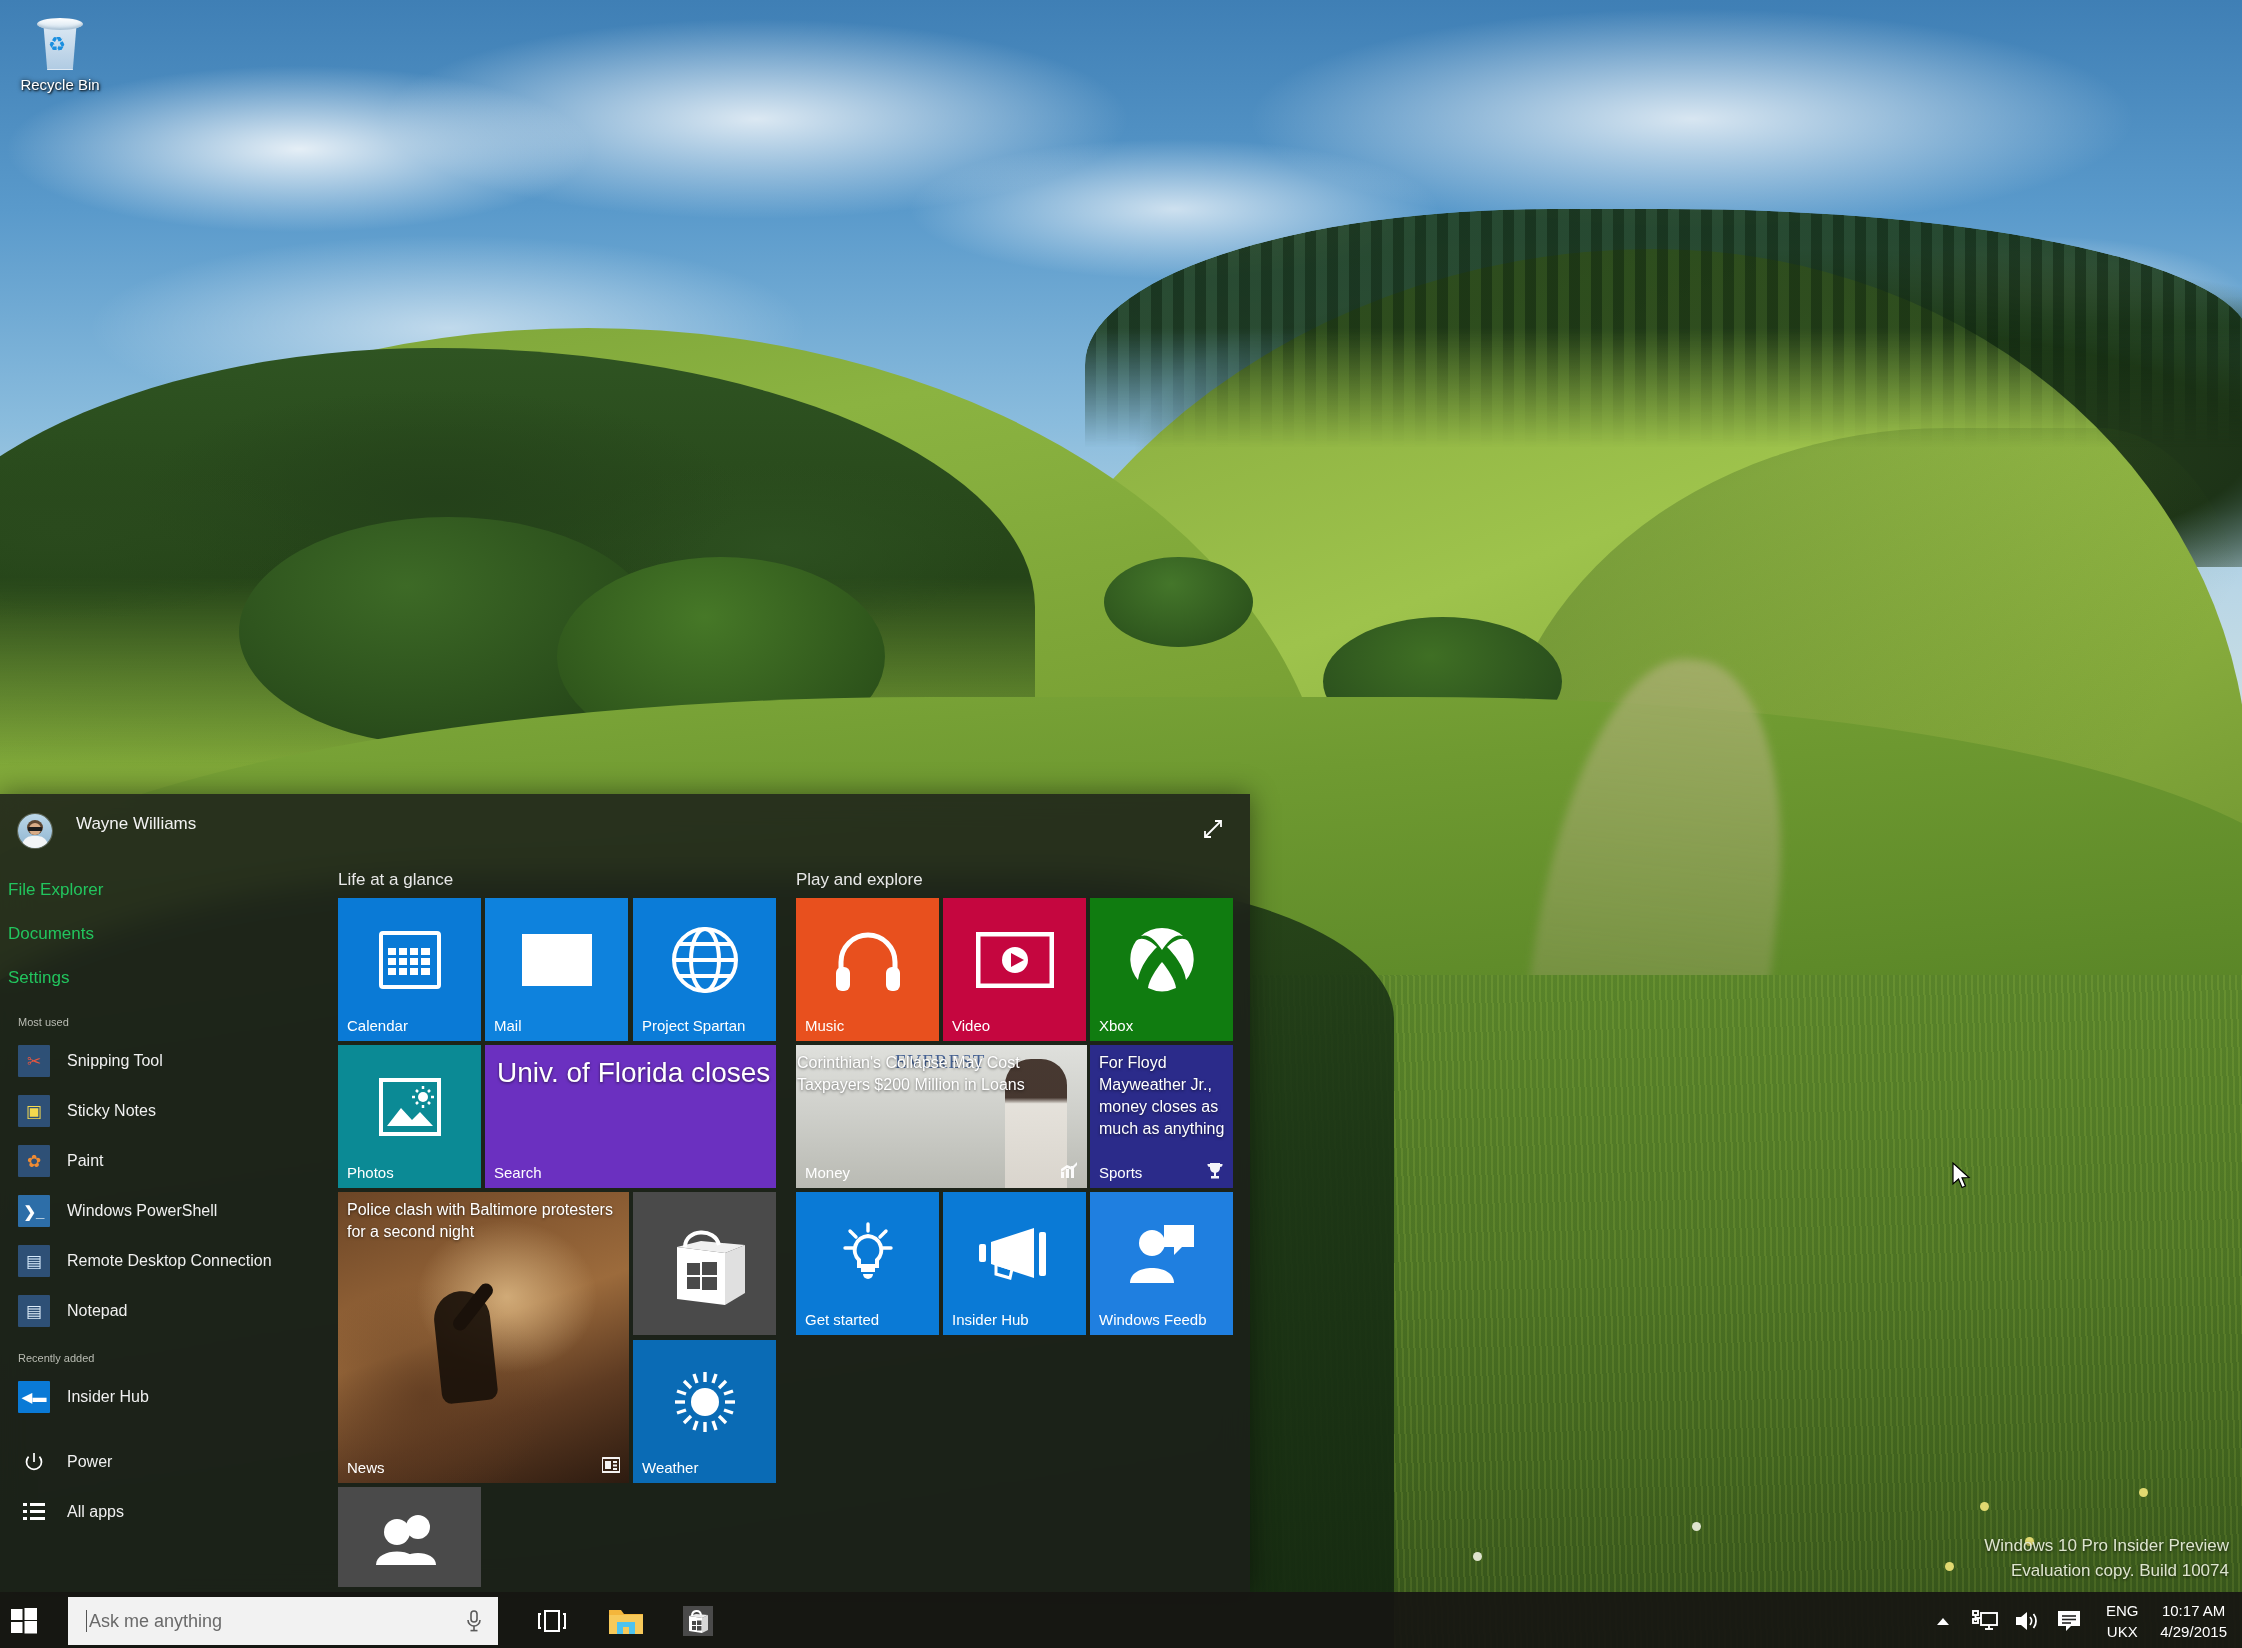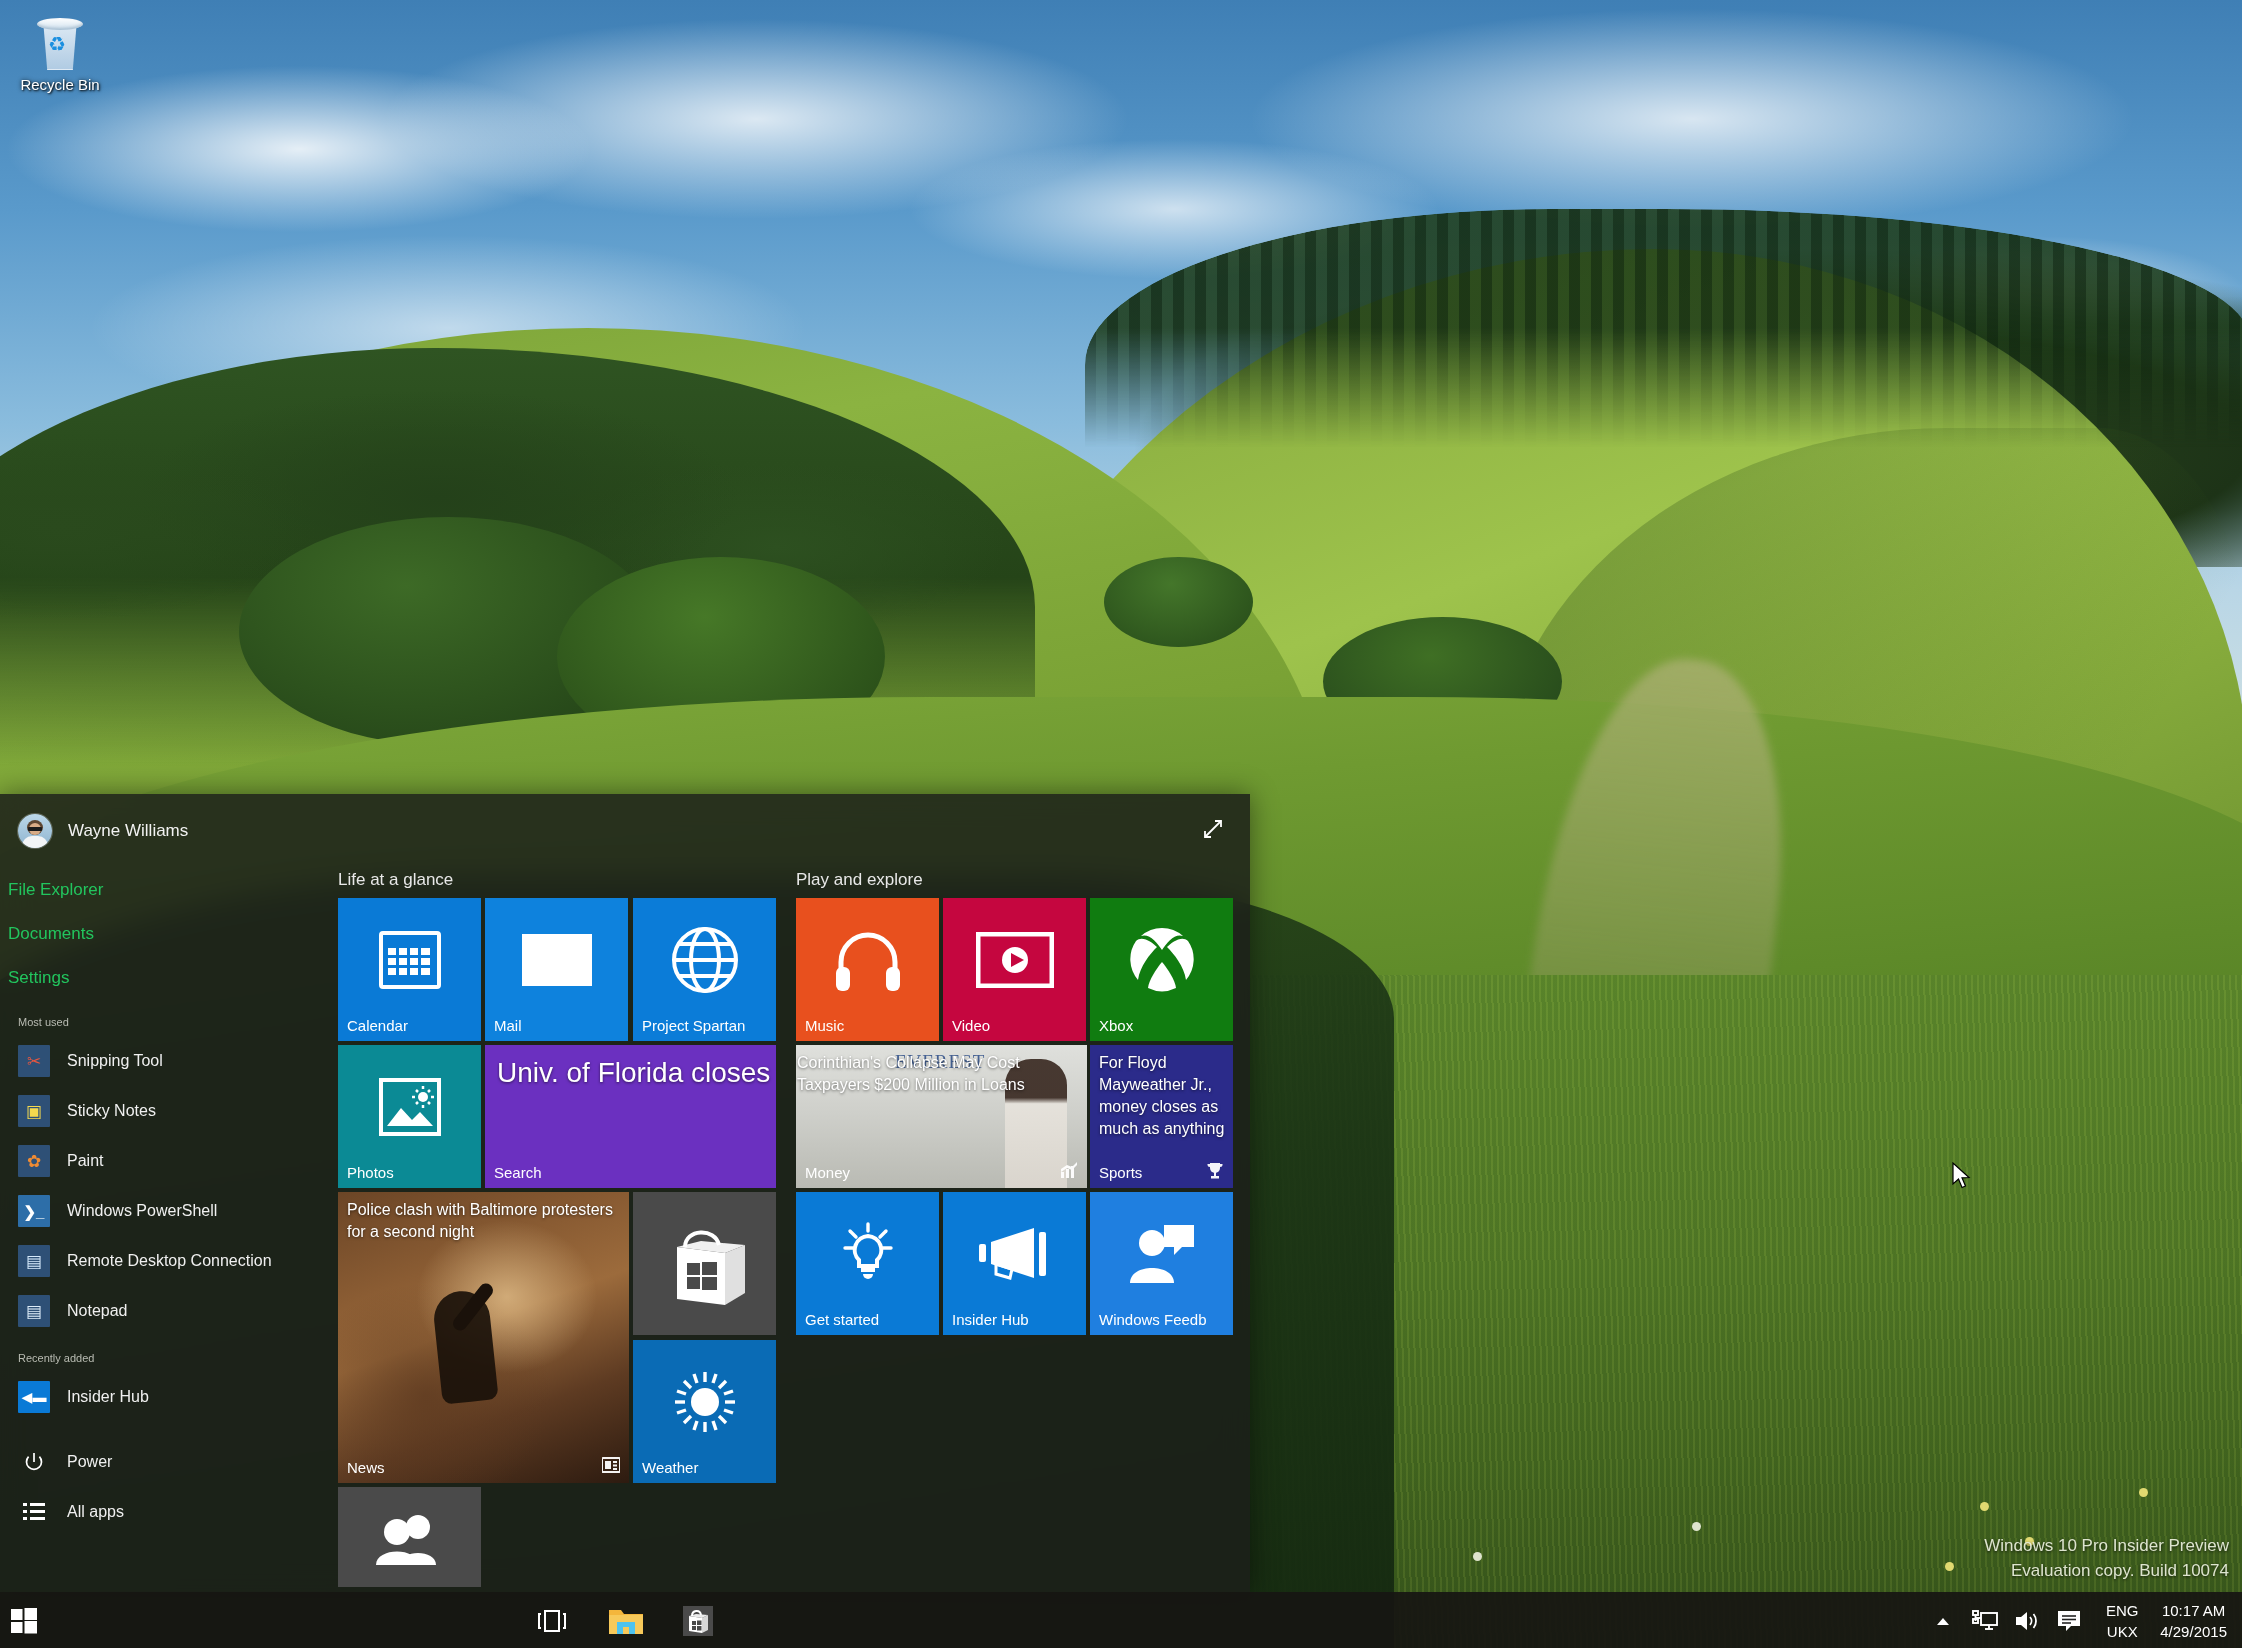--- a/index.html
+++ b/index.html
@@ -116,21 +116,21 @@
     text-shadow:0 1px 3px rgba(0,0,0,.75);opacity:.95;
   }
   
   #start-menu{
     position:absolute;left:0;top:794px;width:1250px;height:798px;
     background:rgba(28,32,26,.86);
     backdrop-filter:blur(14px);
     color:#fff;
     box-shadow:0 0 26px rgba(0,0,0,.45);
   }
-  #user-row{position:absolute;left:18px;top:20px;display:flex;align-items:center;gap:16px;}
+  #user-row{position:absolute;left:18px;top:20px;display:flex;align-items:flex-start;gap:24px;}
   #avatar{width:34px;height:34px;border-radius:50%;overflow:hidden;position:relative;
     background:linear-gradient(180deg,#bcd8ea,#8fb4cf);box-shadow:0 0 0 1px rgba(255,255,255,.25);}
   #avatar .head{position:absolute;left:9px;top:6px;width:16px;height:15px;border-radius:50%;background:#5e4632;}
   #avatar .face{position:absolute;left:11px;top:9px;width:12px;height:12px;border-radius:50%;background:#d8ab86;}
   #avatar .glasses{position:absolute;left:10px;top:13px;width:14px;height:4px;background:#1b1b1b;border-radius:1px;}
   #avatar .body{position:absolute;left:4px;top:22px;width:26px;height:14px;border-radius:10px 10px 0 0;background:#f2f4f6;}
   #user-name{font-size:17px;color:#f2f2f2;}
   #left-col{position:absolute;left:0;top:74px;width:235px;}
   .nav-link{
     height:44px;display:flex;align-items:center;padding-left:8px;
@@ -627,20 +627,34 @@
     <svg width="26" height="26" viewBox="0 0 26 26">
       <g fill="#ffffff">
         <rect x="0" y="1" width="11.5" height="11"></rect>
           <rect x="13.5" y="0" width="12.5" height="12"></rect>
         <rect x="0" y="14" width="11.5" height="11"></rect>
           <rect x="13.5" y="13" width="12.5" height="12.5"></rect>
       </g>
     </svg>
   </div>
 
+  <div id="search-box">
+    <div id="search-caret"></div>
+    <div id="search-placeholder">Ask me anything</div>
+    <div id="mic-icon">
+      <svg width="20" height="22" viewBox="0 0 20 22">
+          <g fill="none" stroke="#5a5a5a" stroke-width="1.6">
+        <rect x="7" y="1" width="6" height="11" rx="3"></rect>
+        <path d="M4 10 a6 6 0 0 0 12 0"></path>
+        <line x1="10" y1="16" x2="10" y2="20"></line>
+            <line x1="6.5" y1="20.6" x2="13.5" y2="20.6"></line>
+      </g>
+        </svg>
+    </div>
+  </div>
 
   <div class="tb-btn" style="left:525px">
     <svg width="30" height="22" viewBox="0 0 30 22">
       <g fill="none" stroke="#fff" stroke-width="2">
         <rect x="8" y="1" width="14" height="20"></rect>
         <path d="M4 4 L2 4 L2 18 L4 18"></path>
           <path d="M26 4 L28 4 L28 18 L26 18"></path>
       </g>
     </svg>
   </div>

